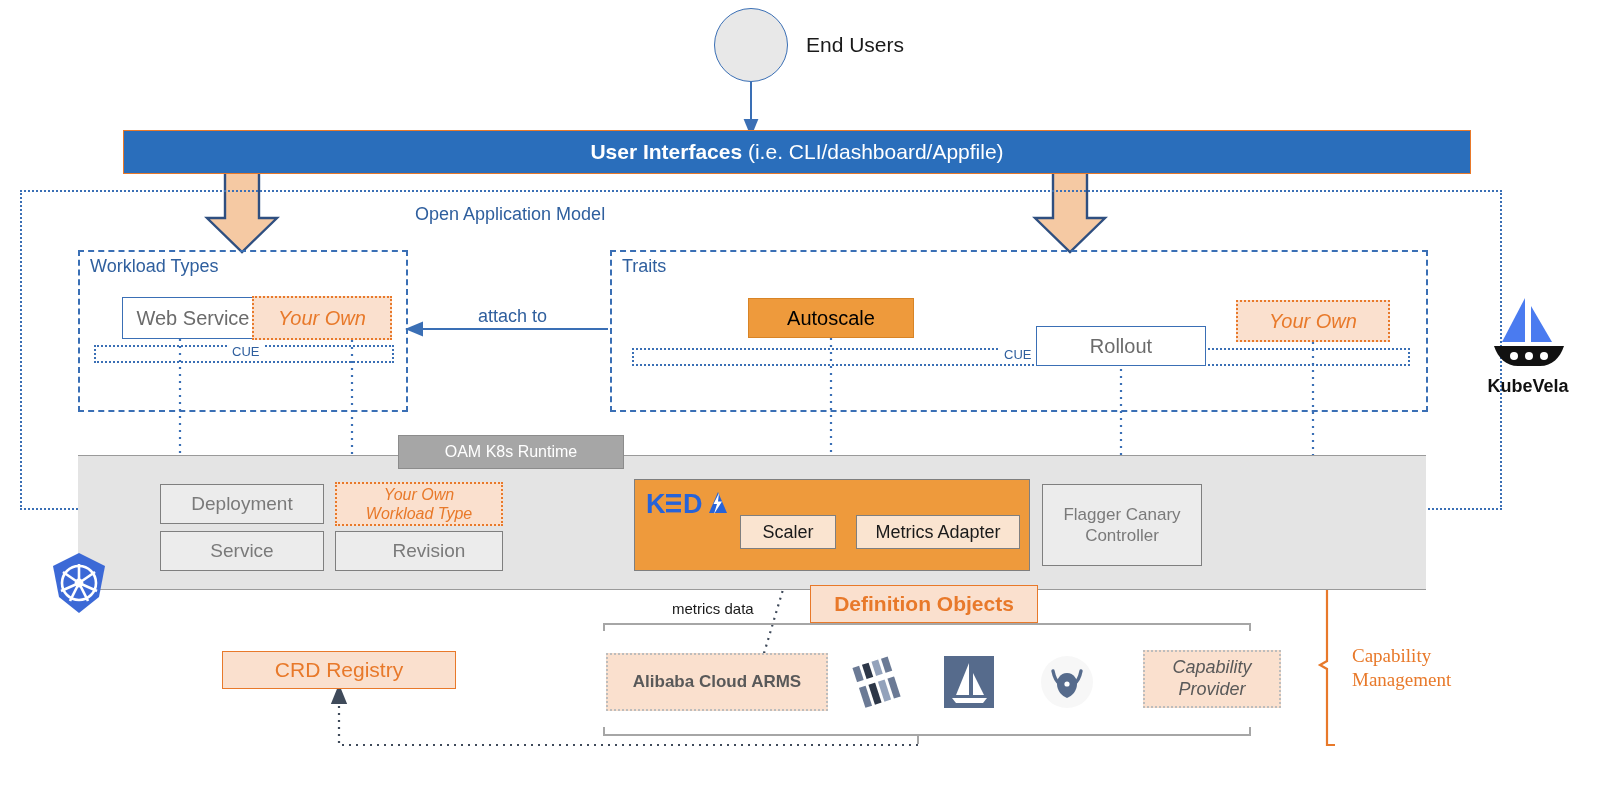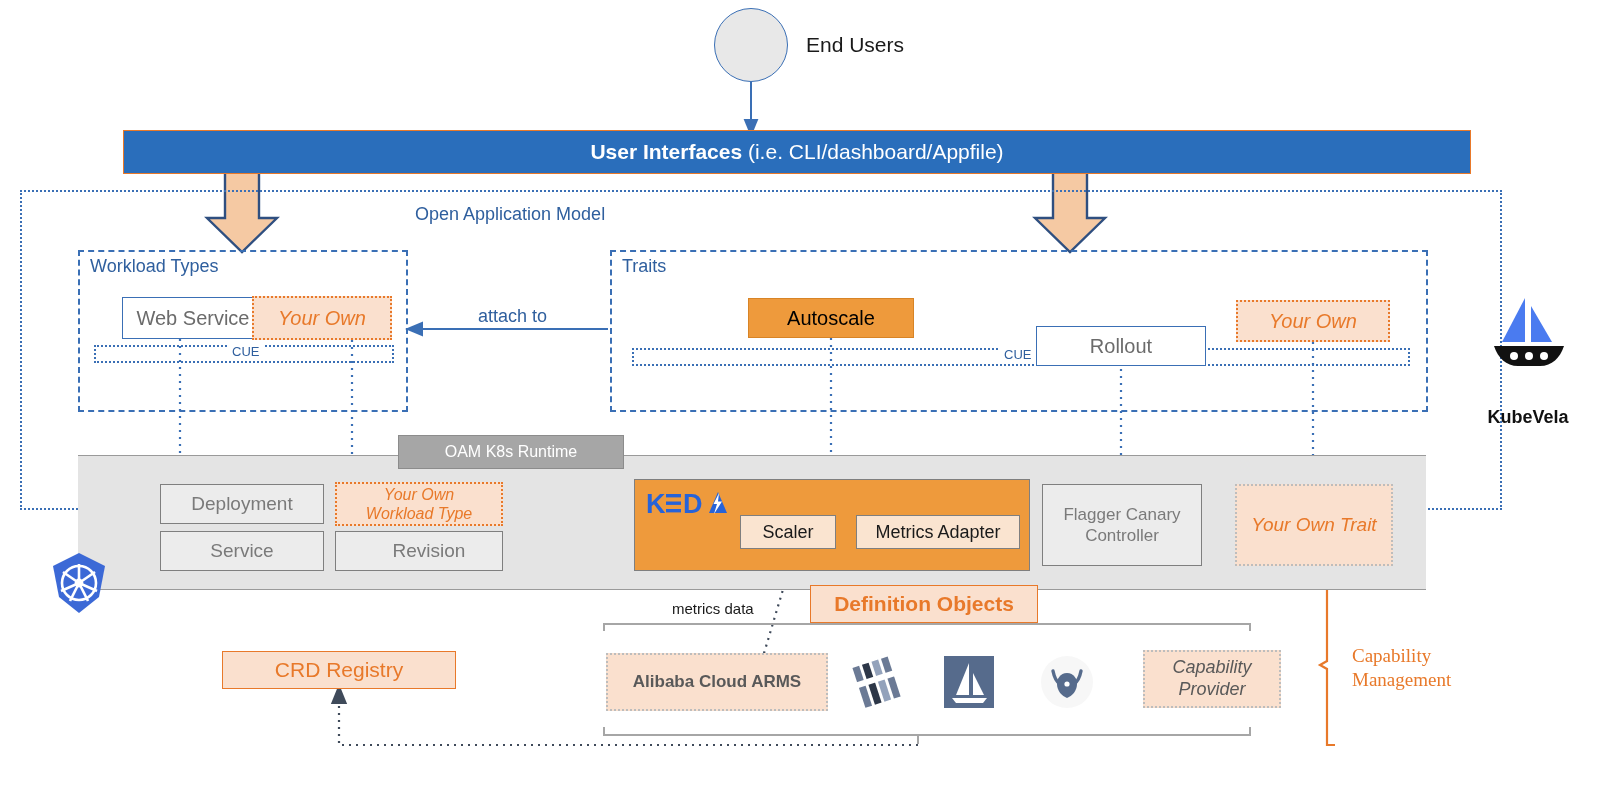--- a/index.html
+++ b/index.html
@@ -99,21 +99,21 @@
   #crd-registry{left:222px;top:651px;width:234px;height:38px;
       background:#fae0ce;border:1.8px solid #e8792a;color:#e8792a;font-size:21px;}
 
   
   #capability-mgmt-label{left:1352px;top:644px;width:140px;font-size:19px;
       color:#e8792a;font-family:"Liberation Serif",serif;line-height:1.25;}
 
   
   #kubevela-mark{left:1478px;top:288px;width:100px;height:96px;}
   #kubevela-label{left:1478px;top:376px;width:100px;font-size:18px;font-weight:bold;
-      color:#111;text-align:center;margin-top:31px;}
+      color:#111;text-align:center;}
   #k8s-mark{left:46px;top:551px;width:66px;height:66px;}
 
   svg.ov{position:absolute;left:0;top:0;width:1600px;height:803px;
       pointer-events:none;overflow:visible;}
 </style>
 </head>
 <body>
 
 <div class="stage">
 
@@ -214,21 +214,20 @@
       <path d="M73,6 L67.5,17 L71,17 L68,27 L76,14.5 L72,14.5 z" fill="#ffffff"></path>
     </svg>
   </div>
   <div class="abs ctr keda-sub" id="scaler">Scaler</div>
   <div class="abs ctr keda-sub" id="metrics-adapter">Metrics Adapter</div>
 
   <div class="abs ctr" id="flagger">
     <span>Flagger Canary</span>
     <span>Controller</span>
   </div>
-  <div class="abs ctr" id="own-trait">Your Own Trait</div>
 
   <div class="abs ctr" id="definition-objects">Definition Objects</div>
   <div class="abs" id="metrics-data-label">metrics data</div>
 
   <div class="abs ctr" id="alibaba-arms">Alibaba Cloud ARMS</div>
 
   <div class="abs prov-logo" id="flagger-logo">
     <svg width="58" height="58" viewBox="0 0 58 58">
       <g transform="rotate(-18 29 29)">
         <rect x="10" y="8" width="7" height="42" fill="#6b7a95"></rect>

